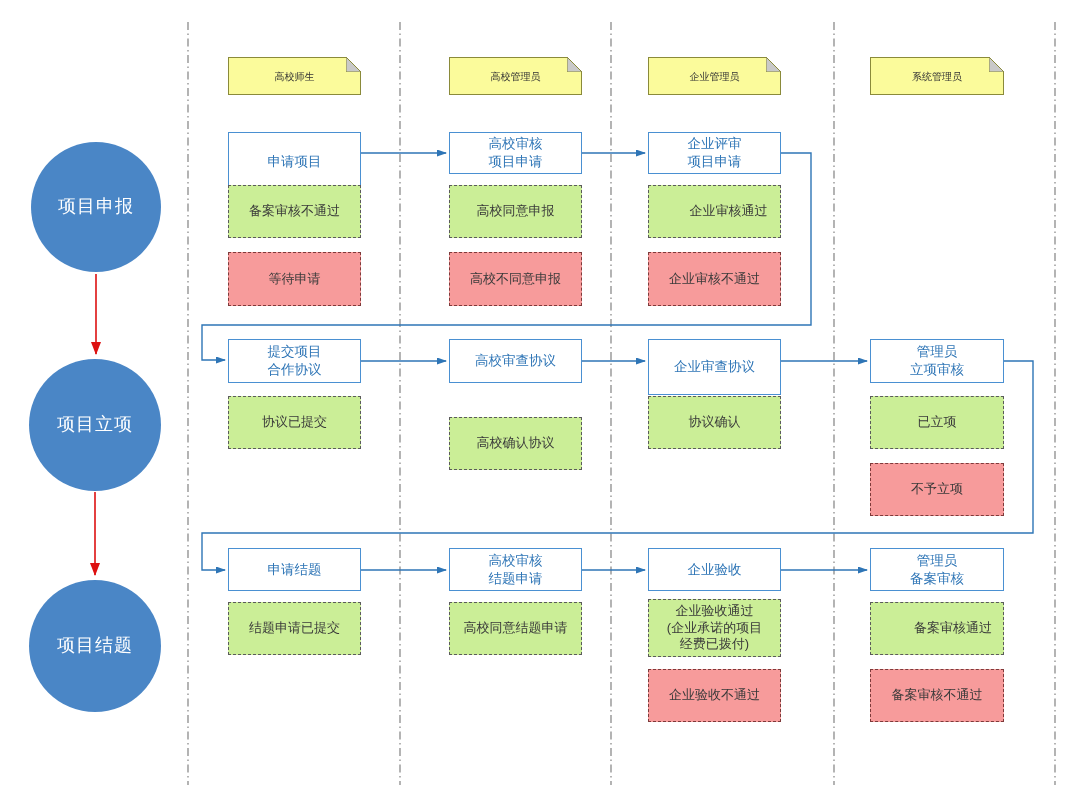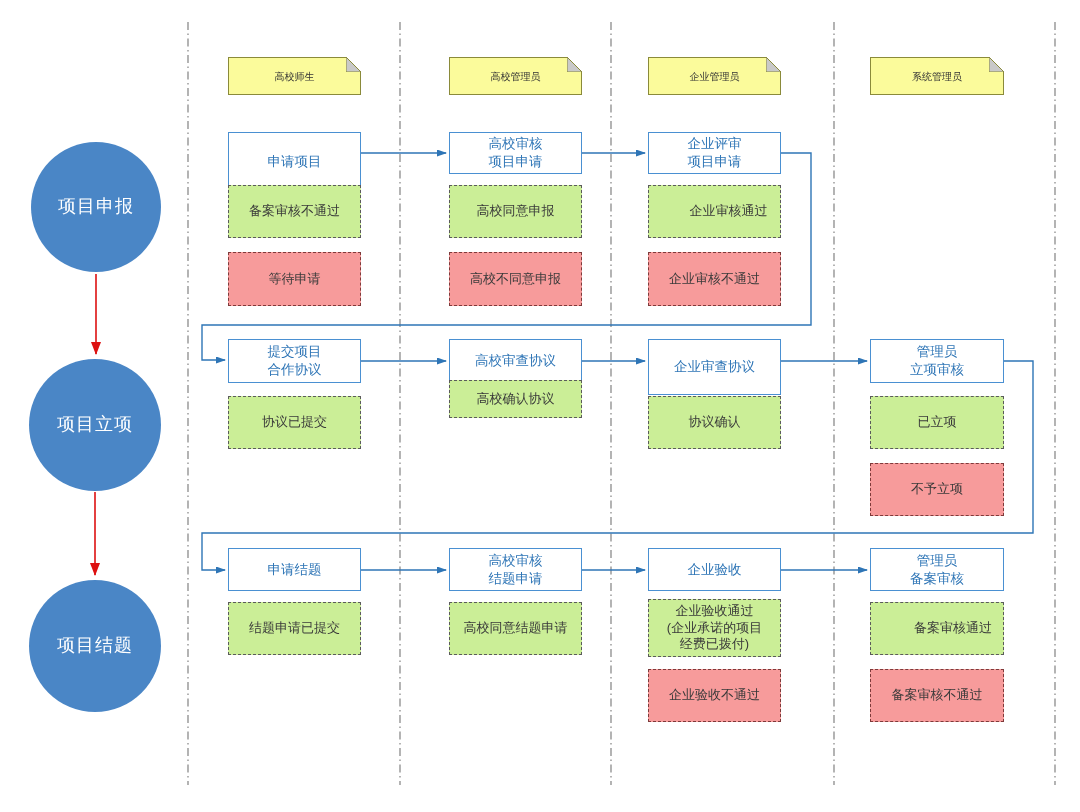--- a/index.html
+++ b/index.html
@@ -114,21 +114,21 @@
   <div class="node status fail" style="left:648px;top:252px;width:133px;height:54px;">企业审核不通过</div>
 
   <div class="node proc" style="left:228px;top:339px;width:133px;height:44px;">提交项目
 合作协议</div>
   <div class="node proc" style="left:449px;top:339px;width:133px;height:44px;">高校审查协议</div>
   <div class="node proc" style="left:648px;top:339px;width:133px;height:56px;">企业审查协议</div>
   <div class="node proc" style="left:870px;top:339px;width:134px;height:44px;">管理员
 立项审核</div>
 
   <div class="node status pass" style="left:228px;top:396px;width:133px;height:53px;">协议已提交</div>
-  <div class="node status pass" style="left:449px;top:380px;width:133px;height:38px;">高校确认协议</div>
+  <div class="node status pass" style="left:449px;top:417px;width:133px;height:53px;">高校确认协议</div>
   <div class="node status pass" style="left:648px;top:396px;width:133px;height:53px;">协议确认</div>
   <div class="node status pass" style="left:870px;top:396px;width:134px;height:53px;">已立项</div>
 
   <div class="node status fail" style="left:870px;top:463px;width:134px;height:53px;">不予立项</div>
 
   <div class="node proc" style="left:228px;top:548px;width:133px;height:43px;">申请结题</div>
   <div class="node proc" style="left:449px;top:548px;width:133px;height:43px;">高校审核
 结题申请</div>
   <div class="node proc" style="left:648px;top:548px;width:133px;height:43px;">企业验收</div>
   <div class="node proc" style="left:870px;top:548px;width:134px;height:43px;">管理员

